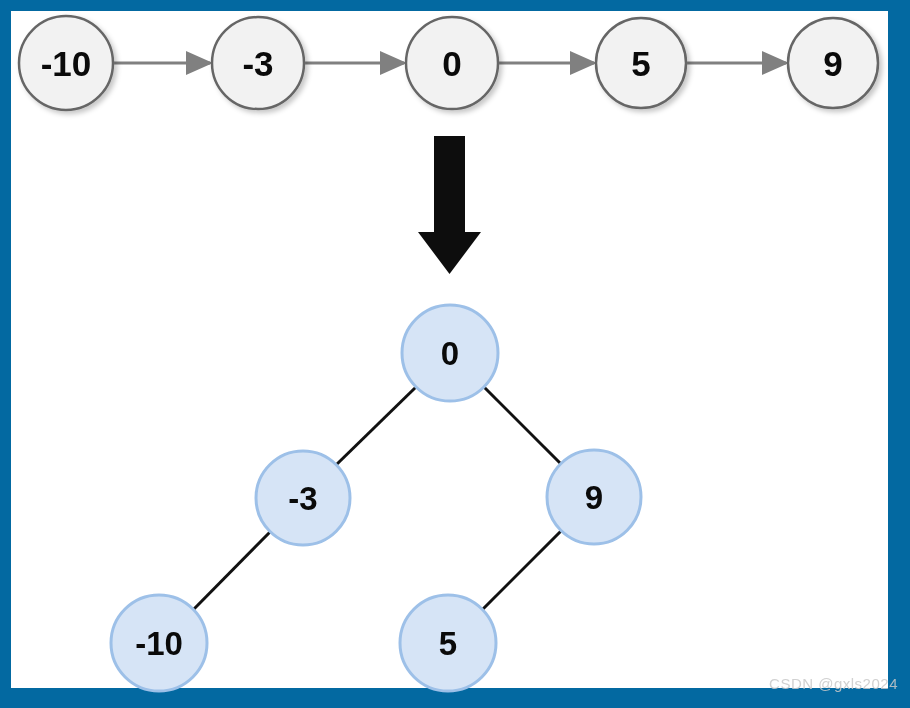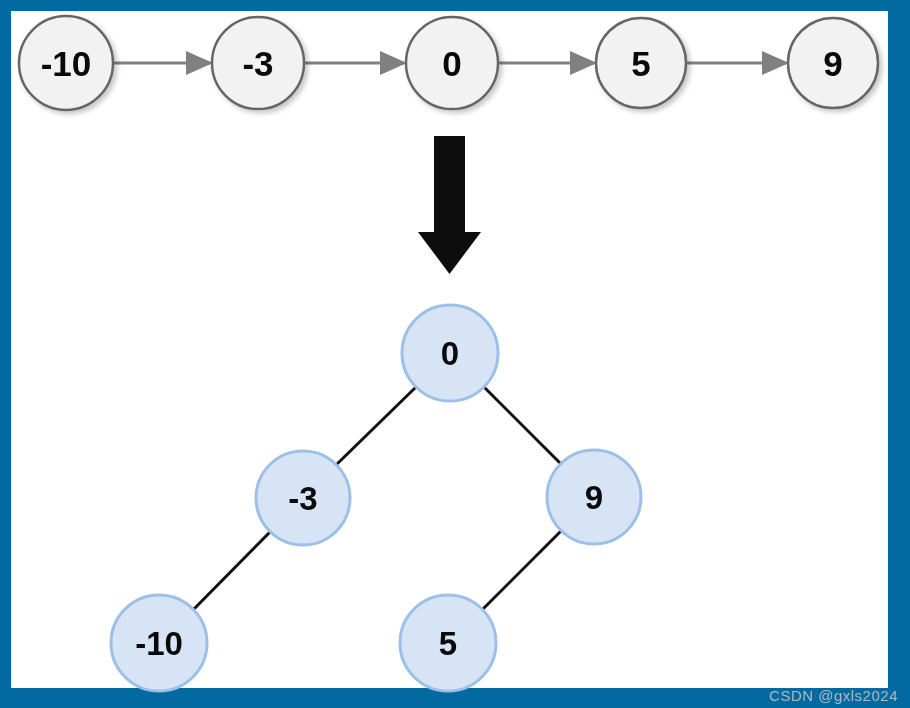--- a/index.html
+++ b/index.html
@@ -43,21 +43,21 @@
     line-height: 1;
     white-space: nowrap;
     transform: translate(-50%, -50%);
     pointer-events: none;
   }
   .list-label { font-size: 35px; }
   .tree-label { font-size: 33px; }
   #watermark {
     position: absolute;
     right: 12px;
-    bottom: 4px;
+    bottom: 16px;
     font-family: "Liberation Sans", sans-serif;
     font-size: 15px;
     color: #c9c9c9;
     opacity: 0.85;
     letter-spacing: 0.5px;
     white-space: nowrap;
   }
 </style>
 </head>
 <body>

